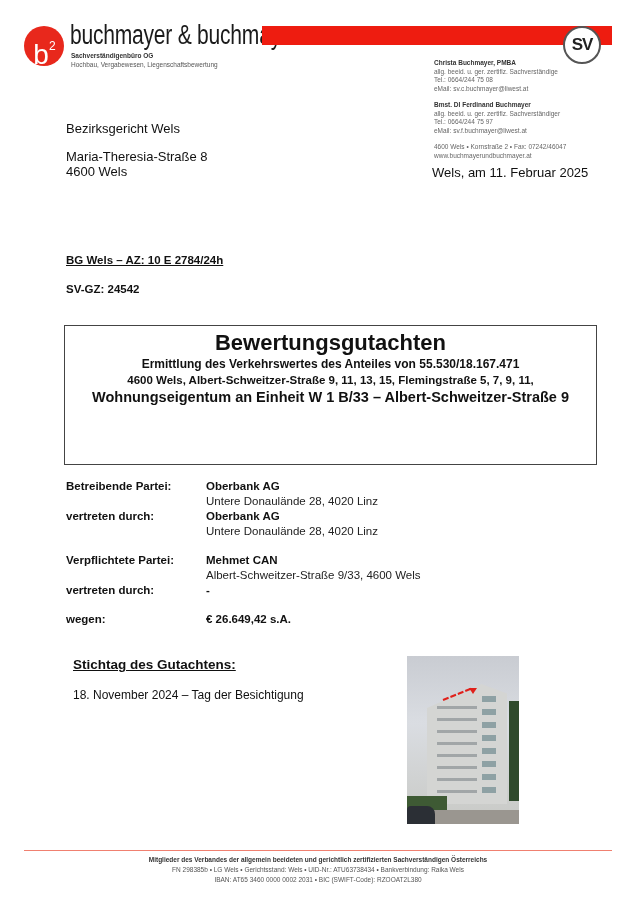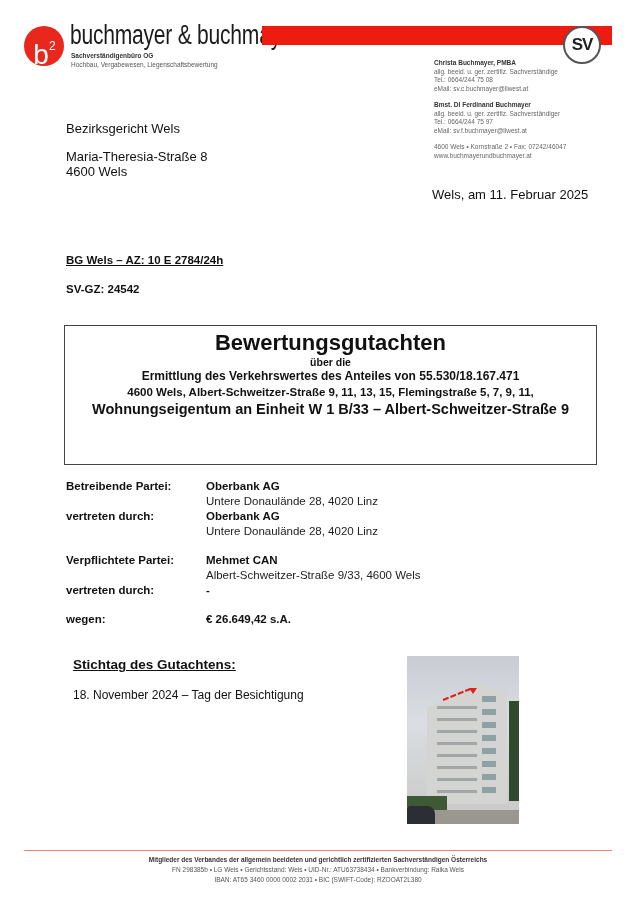--- a/index.html
+++ b/index.html
@@ -32,21 +32,21 @@
     .contact .nm { font-weight: bold; color: #333; }
     .c1 { top: 59px; }
     .c2 { top: 101px; }
     .c3 { top: 143px; }
 
     
     .addr { position: absolute; left: 66px; font-size: 13px; color: #111; }
     .a1 { top: 121px; }
     .a2 { top: 149px; }
     .a3 { top: 164px; }
-    .date { position: absolute; left: 432px; top: 187px; font-size: 13px; }
+    .date { position: absolute; left: 432px; top: 165px; font-size: 13px; }
 
     .az { position: absolute; left: 66px; top: 254px; font-size: 11.5px; font-weight: bold; text-decoration: underline; }
     .svgz { position: absolute; left: 66px; top: 283px; font-size: 11.5px; font-weight: bold; text-align: center; }
 
     
     .title-box {
       position: absolute; left: 64px; top: 325px; width: 533px; height: 140px;
       border: 1px solid #444; text-align: center; font-weight: bold;
     }
     .tb-main { font-size: 22px; margin-top: 4px; line-height: 26px; }
@@ -133,21 +133,20 @@
 <div class="addr a1">Bezirksgericht Wels</div>
 <div class="addr a2">Maria-Theresia-Straße 8</div>
 <div class="addr a3">4600 Wels</div>
 <div class="date">Wels, am 11. Februar 2025</div>
 
 <div class="az">BG Wels – AZ: 10 E 2784/24h</div>
 <div class="svgz">SV-GZ: 24542</div>
 
 <div class="title-box">
   <div class="tb-main">Bewertungsgutachten</div>
-  <div class="tb-ueber">über die</div>
   <div class="tb-ermitt">Ermittlung des Verkehrswertes des Anteiles von 55.530/18.167.471</div>
   <div class="tb-addr">4600 Wels, Albert-Schweitzer-Straße 9, 11, 13, 15, Flemingstraße 5, 7, 9, 11,</div>
   <div class="tb-wohn">Wohnungseigentum an Einheit W 1 B/33 – Albert-Schweitzer-Straße 9</div>
 </div>
 
 <div class="plabel" style="top:480px">Betreibende Partei:</div>
 <div class="pval" style="top:480px">Oberbank AG</div>
 <div class="paddr" style="top:495px">Untere Donaulände 28, 4020 Linz</div>
 <div class="plabel" style="top:510px">vertreten durch:</div>
 <div class="pval" style="top:510px">Oberbank AG</div>

